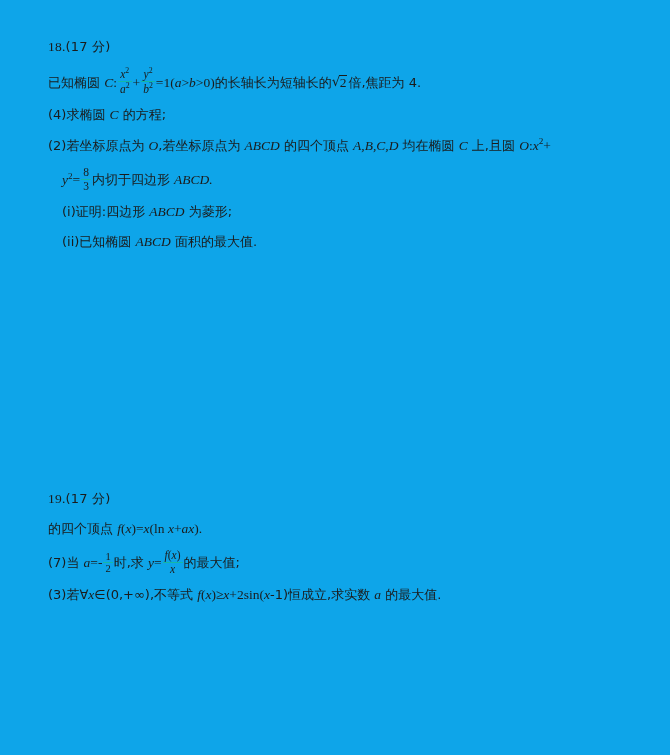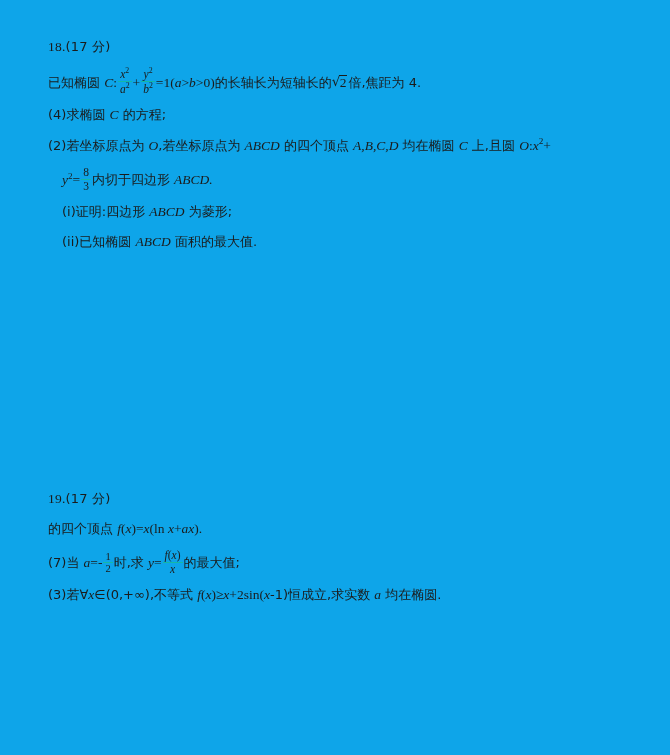--- a/index.html
+++ b/index.html
@@ -155,19 +155,19 @@
       <div class="line">
         <span class="han">的四个顶点 </span><em>f</em><span>(</span><em>x</em><span>)=</span><em>x</em><span>(ln </span><em>x</em><span>+</span><em>a</em><em>x</em><span>).</span>
       </div>
 
       <div class="line tall">
         <span class="han">(7)当 </span><em>a</em><span>=-</span><span class="frac small"><span class="num">1</span><span class="den">2</span></span><span class="han">时,求 </span><em>y</em><span>=</span><span class="frac"><span class="num"><em>f</em>(<em>x</em>)</span><span class="den"><em>x</em></span></span><span class="han">的最大值;</span>
       </div>
 
 
       <div class="line">
-        <span class="han">(3)若∀</span><em>x</em><span class="han">∈(0,+∞),不等式 </span><em>f</em><span>(</span><em>x</em><span>)≥</span><em>x</em><span>+2sin(</span><em>x</em><span class="han">-1)恒成立,求实数 </span><em>a</em><span class="han"> 均在椭圆.</span>
+        <span class="han">(3)若∀</span><em>x</em><span class="han">∈(0,+∞),不等式 </span><em>f</em><span>(</span><em>x</em><span>)≥</span><em>x</em><span>+2sin(</span><em>x</em><span class="han">-1)恒成立,求实数 </span><em>a</em><span class="han"> 的最大值.</span>
       </div>
 
     </div>
   </div>
 
 </div>
 
 </body></html>

